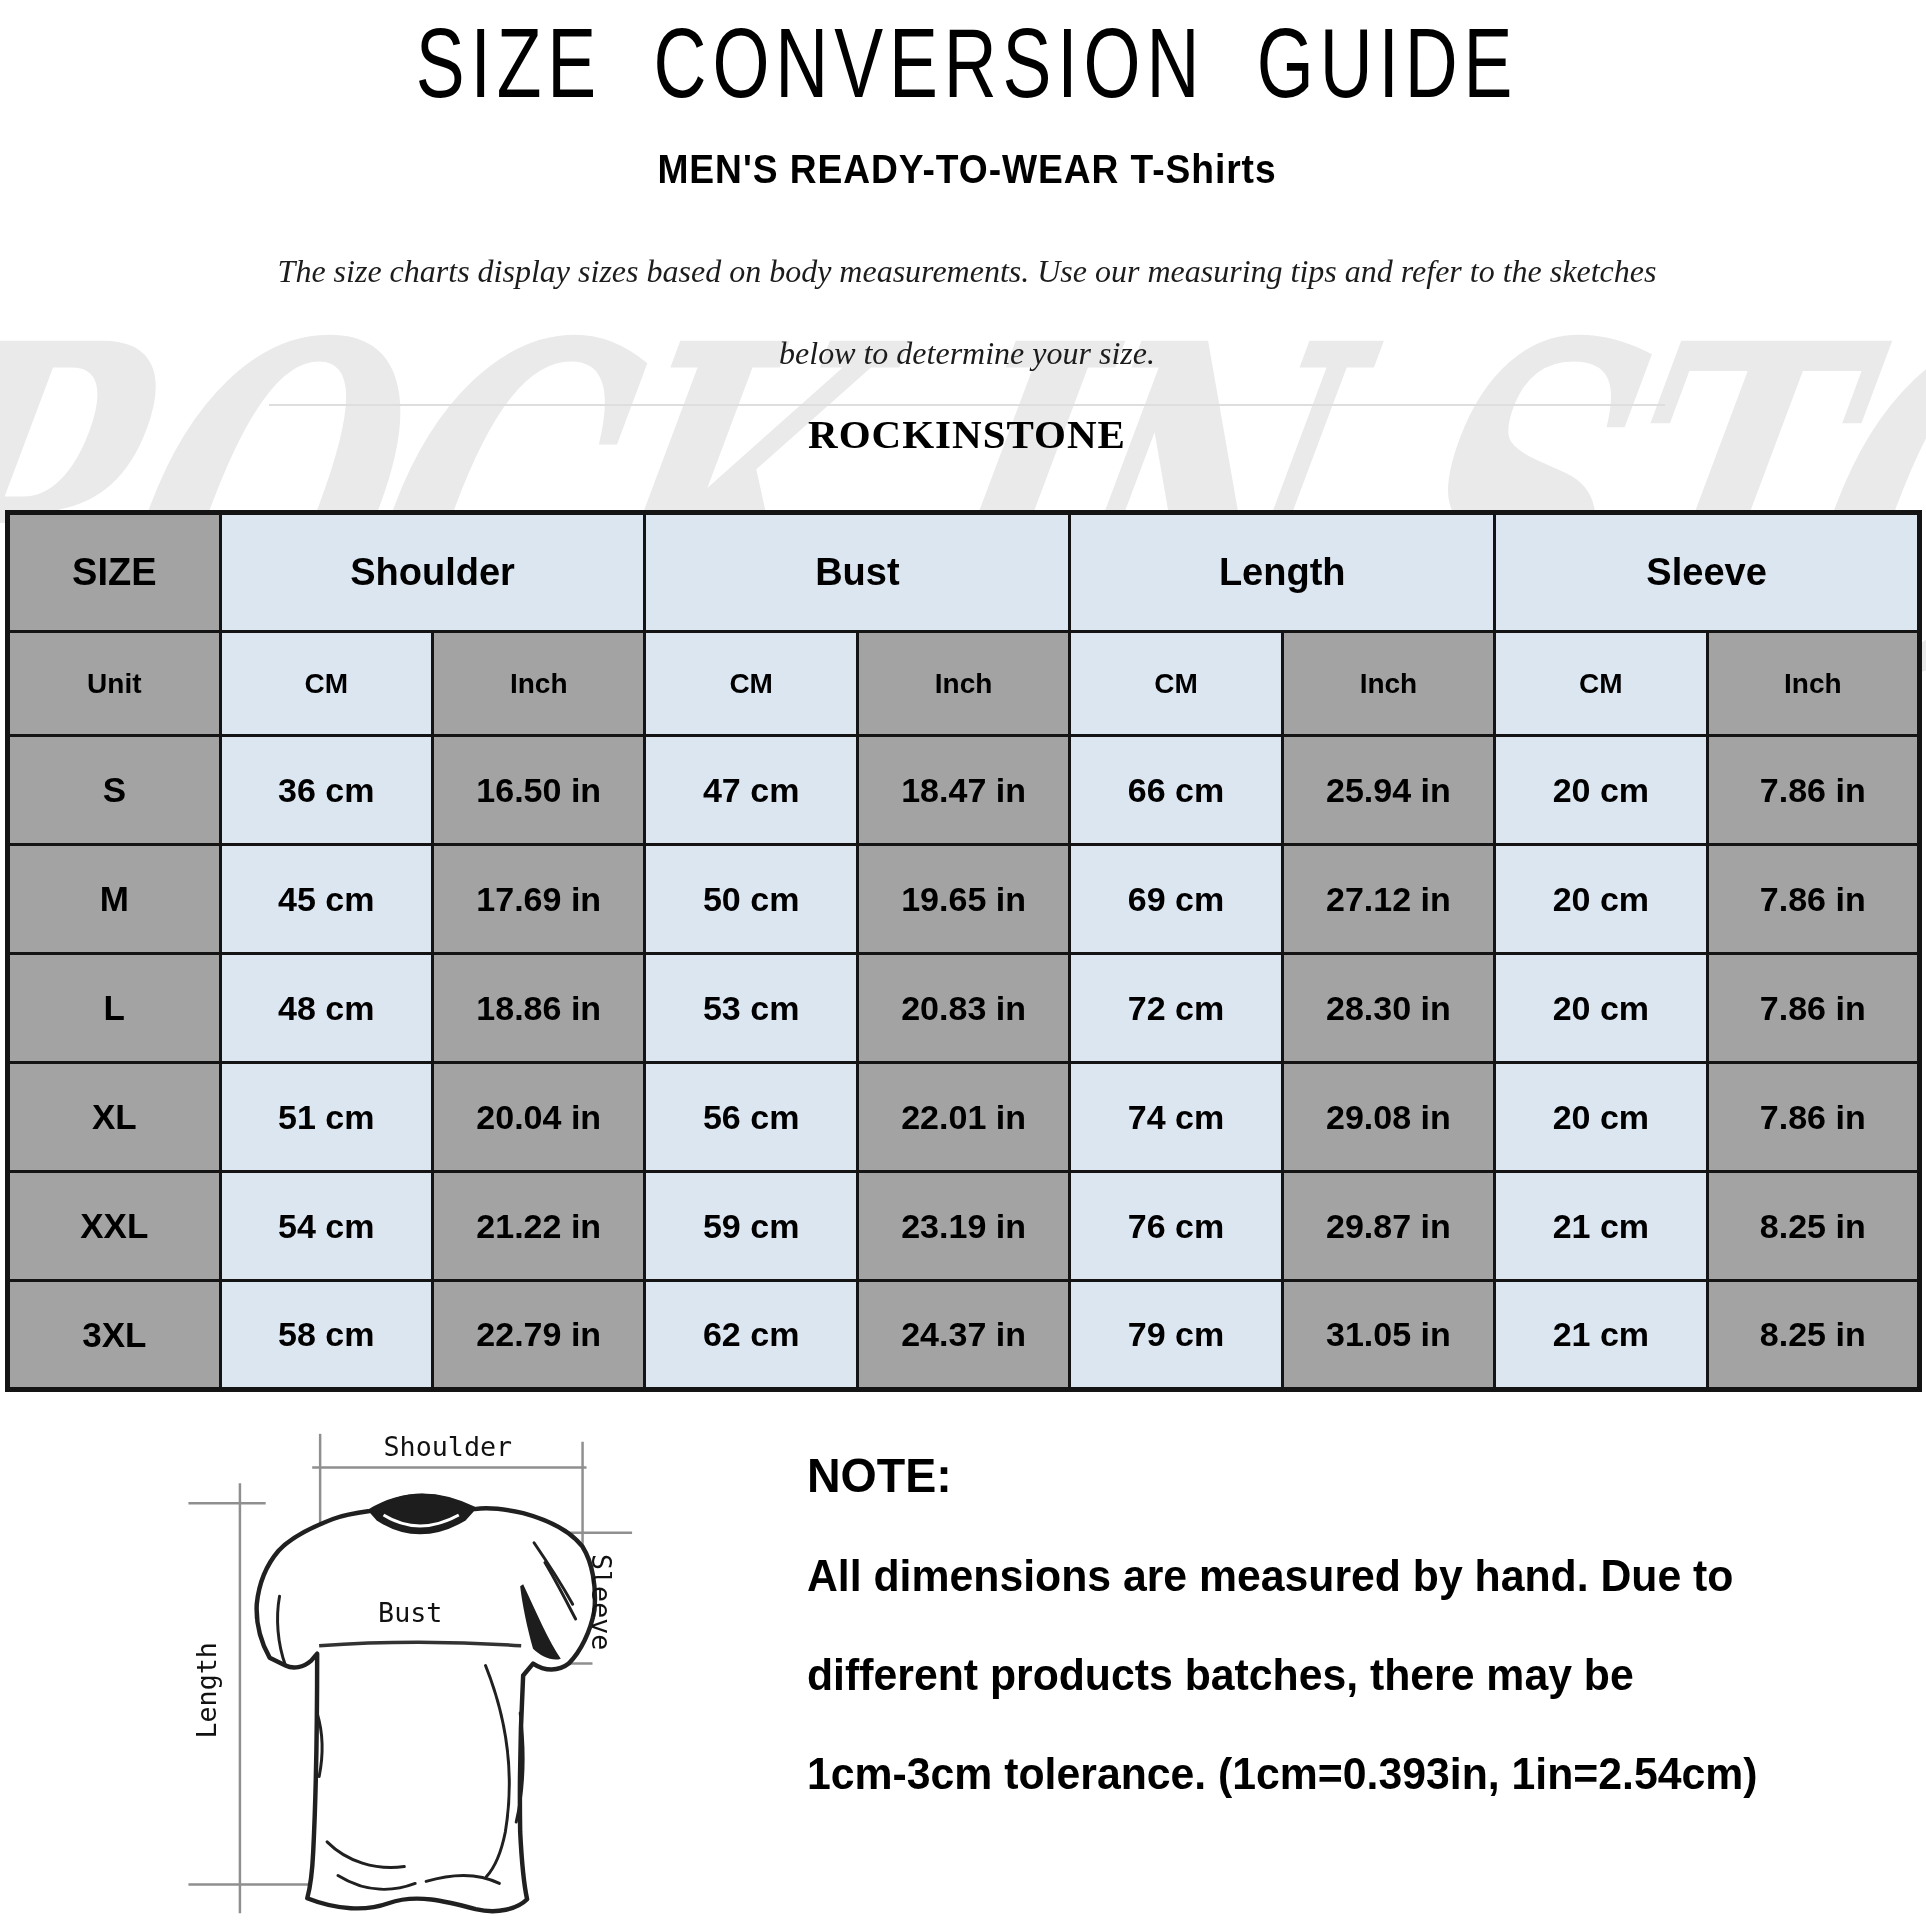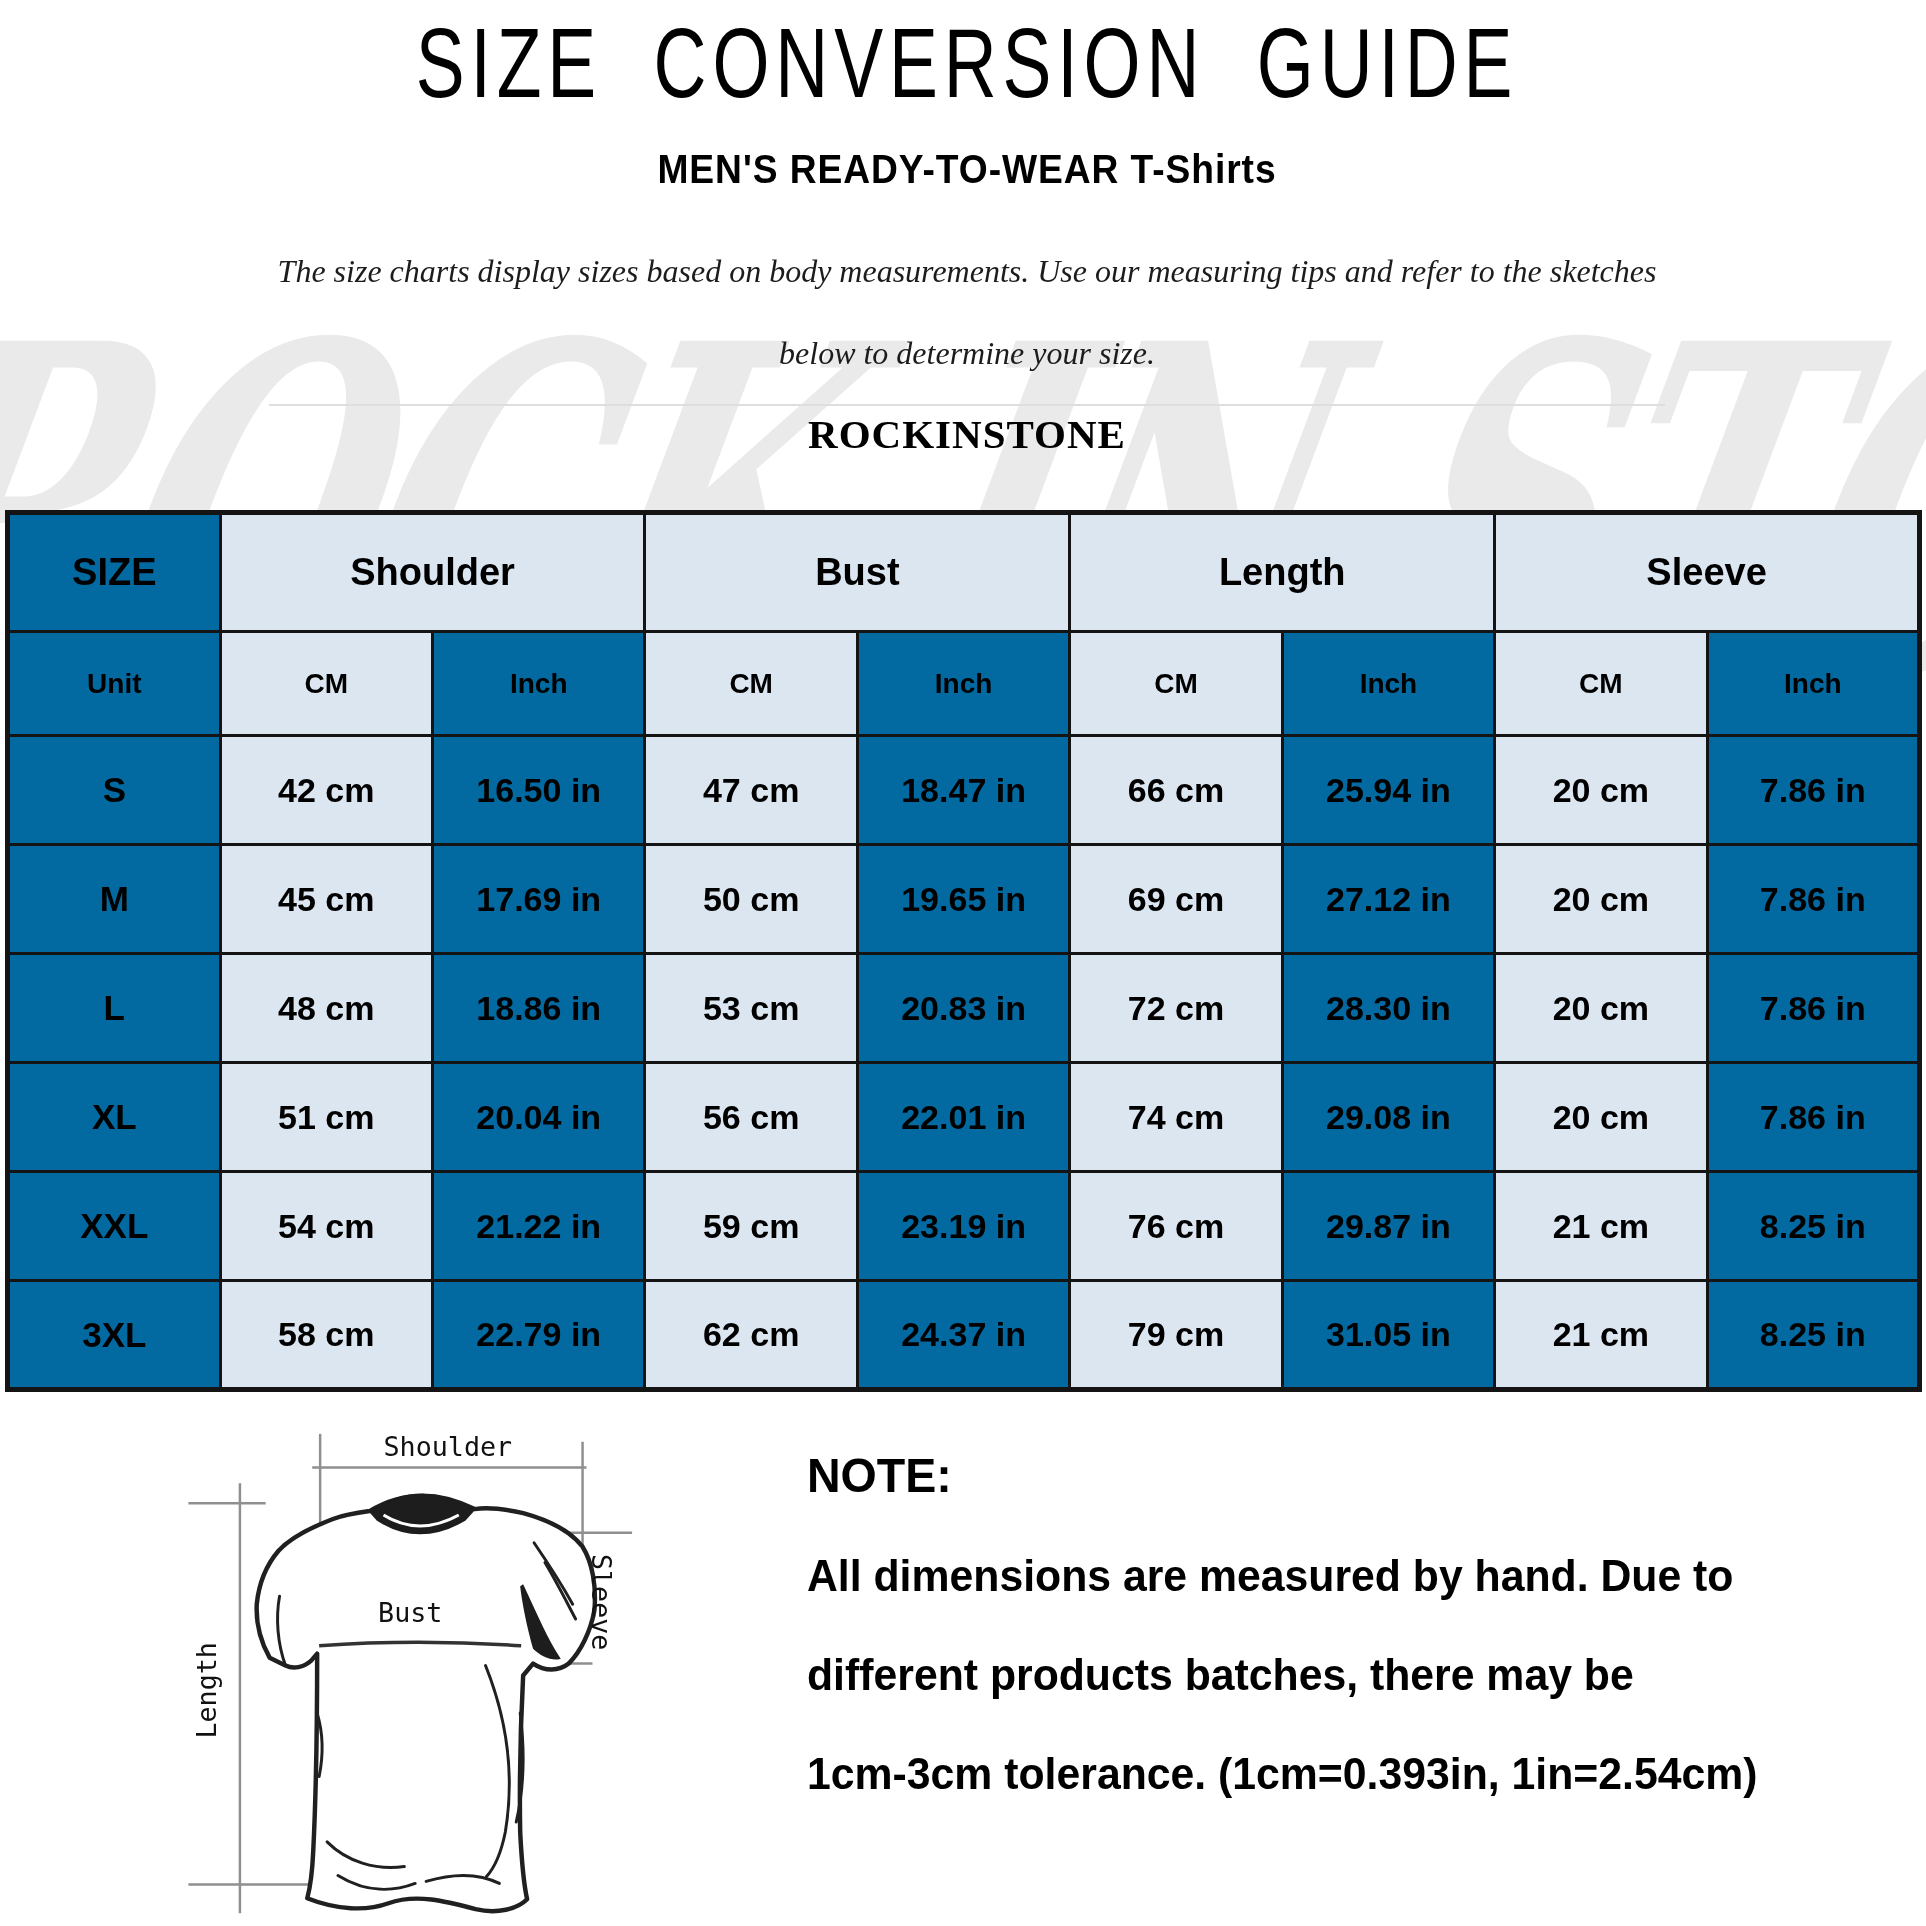--- a/index.html
+++ b/index.html
@@ -28,21 +28,21 @@
     border-collapse:collapse;table-layout:fixed;background:#fff;
     border:5px solid #141414;}
   .size-table th,.size-table td{border:3px solid #141414;text-align:center;vertical-align:middle;
     font-weight:700;padding:0;}
   .size-table .group-row th{height:115px;font-size:38px;}
   .size-table .unit-row th{height:101px;font-size:28px;}
   .size-table tbody tr{height:109px;}
   .size-table tbody th{font-size:35px;}
   .size-table tbody td{font-size:34px;}
   .blue{background:#dce6f1;}
-  .white{background:#0369a1;}
+  .white{background:#a3a3a3;}
   
   .tee-diagram{position:absolute;left:129px;top:1416px;z-index:1;}
   .tee-label{font-family:"DejaVu Sans Mono",monospace;font-size:27px;fill:#111;}
   .note{position:absolute;left:807px;top:1447px;z-index:1;width:1089px;
     transform:scaleX(0.95);transform-origin:left top;}
   .note-heading{font-size:49px;font-weight:700;}
   .note-line{font-size:45px;font-weight:700;margin-top:47px;}
 </style>
 </head>
 <body>
@@ -89,21 +89,21 @@
         <th class="white">Inch</th>
         <th class="blue">CM</th>
         <th class="white">Inch</th>
         <th class="blue">CM</th>
         <th class="white">Inch</th>
       </tr>
     </thead>
     <tbody>
       <tr>
         <th class="white">S</th>
-        <td class="blue">42 cm</td>
+        <td class="blue">36 cm</td>
         <td class="white">16.50 in</td>
         <td class="blue">47 cm</td>
         <td class="white">18.47 in</td>
         <td class="blue">66 cm</td>
         <td class="white">25.94 in</td>
         <td class="blue">20 cm</td>
         <td class="white">7.86 in</td>
       </tr>
       <tr>
         <th class="white">M</th>

